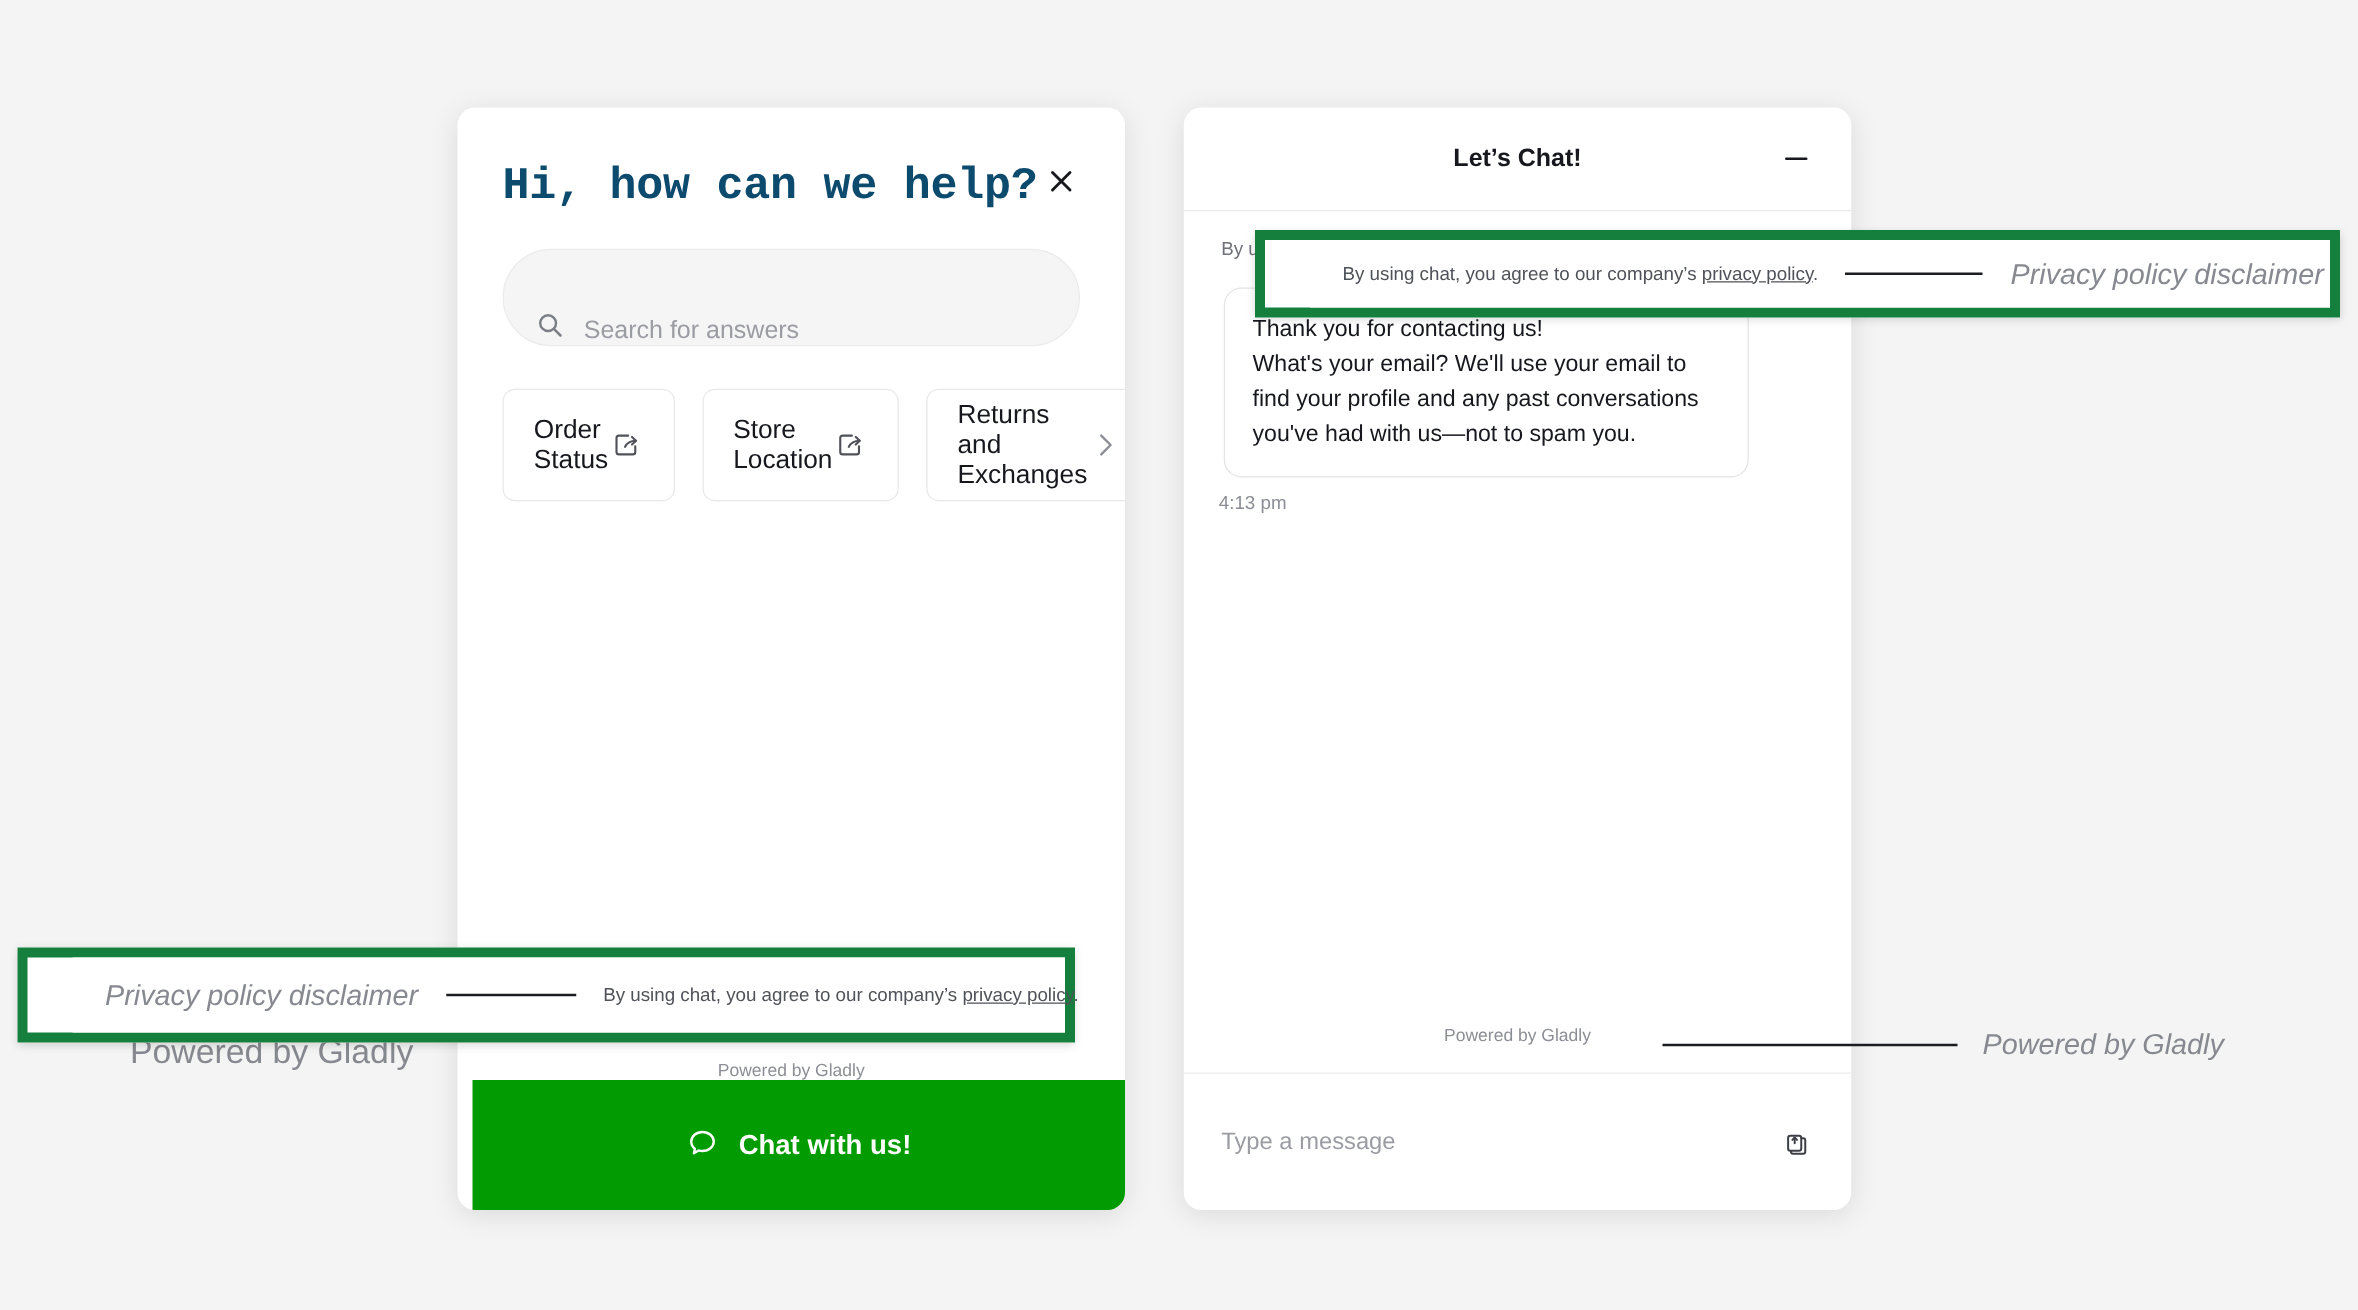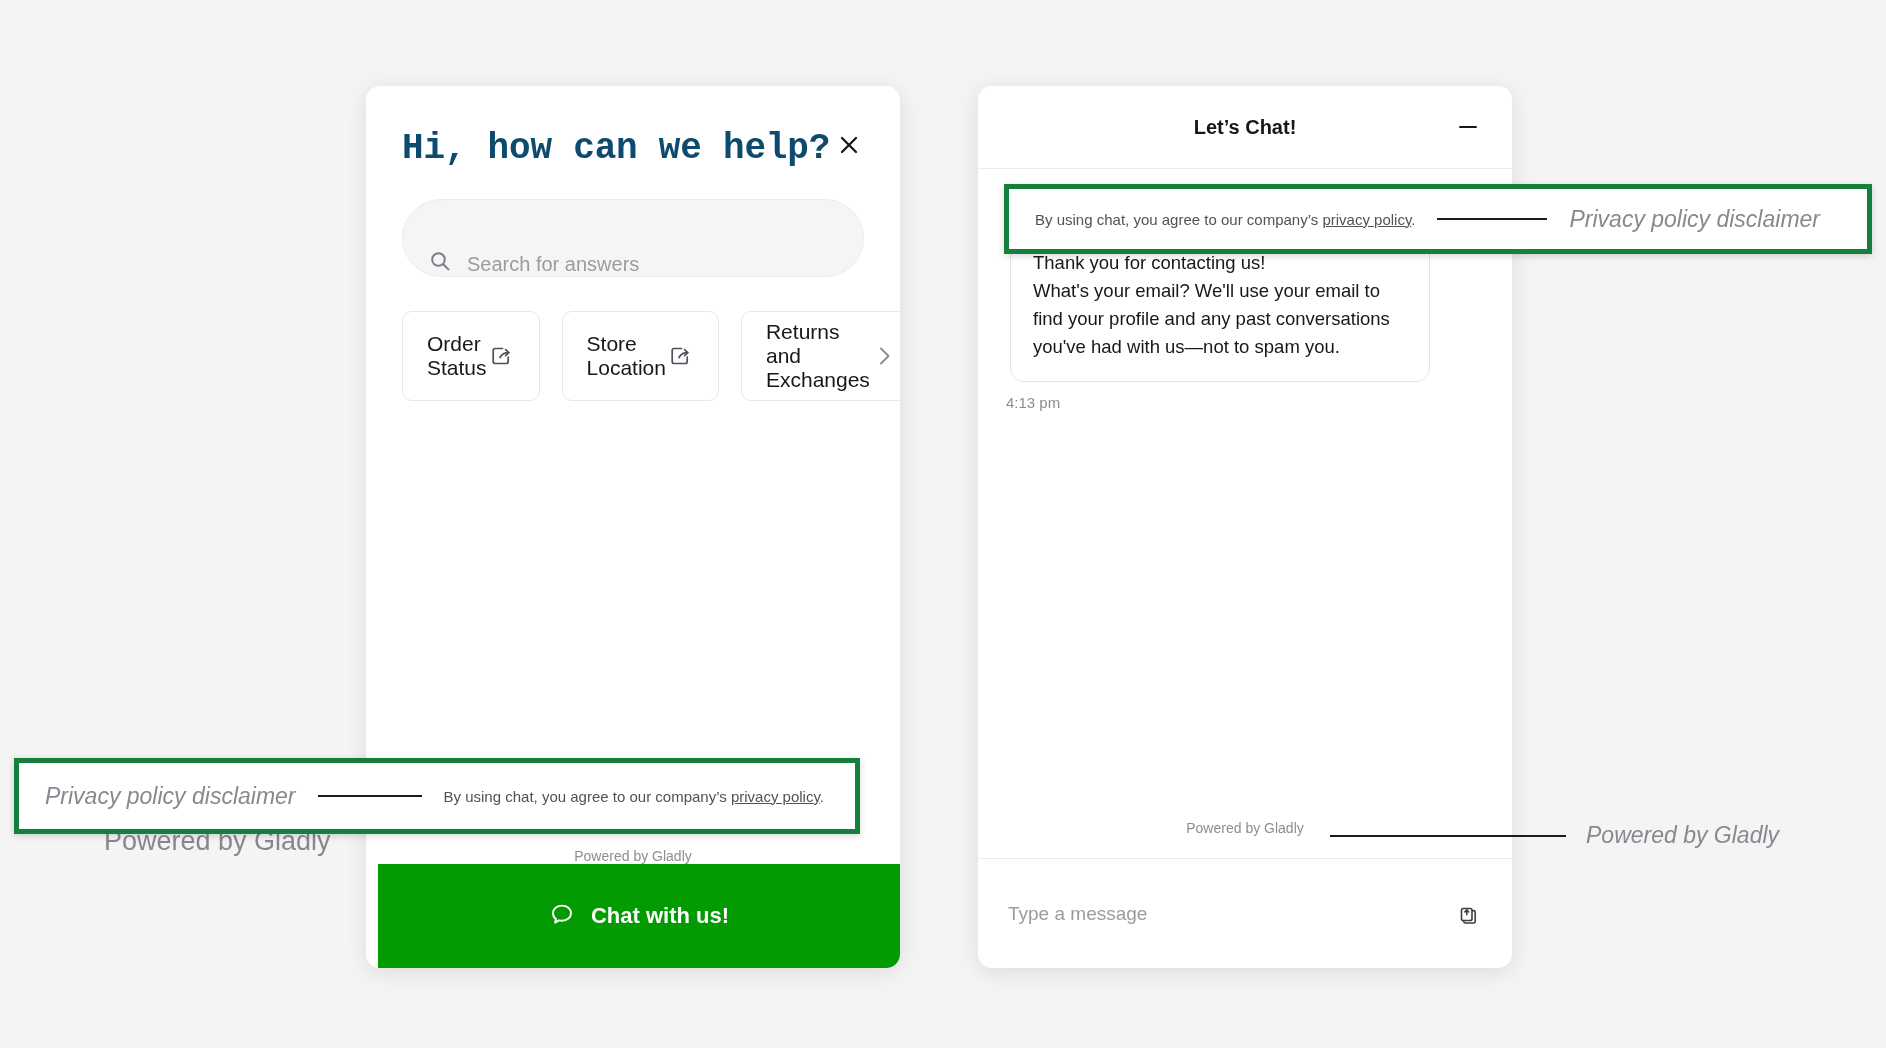--- a/index.html
+++ b/index.html
@@ -113,21 +113,21 @@
     align-items: center;
     justify-content: center;
     gap: 16px;
     cursor: pointer;
   }
   .chat-cta-label { color: #fff; font-size: 22px; font-weight: bold; }
 
   
   .chat-panel {
     position: absolute;
-    left: 978px;
+    left: 947px;
     top: 86px;
     width: 534px;
     height: 882px;
     background: #ffffff;
     border-radius: 14px;
     box-shadow: 0 4px 22px rgba(0,0,0,0.10);
     overflow: hidden;
     display: flex;
     flex-direction: column;
   }
@@ -195,25 +195,26 @@
     font-family: "Liberation Sans", sans-serif;
     font-size: 19px; color: #4a4d55; flex: 1 1 auto;
   }
   .chat-input::placeholder { color: #9a9ca2; }
   .attach-btn { cursor: pointer; width: 30px; height: 30px; display: flex; align-items: center; justify-content: center; }
 
   
   .annot {
     position: absolute;
     background: #ffffff;
-    border: 5px solid #15803d;
+    border: 8px solid #15803d;
     display: flex;
     align-items: center;
     z-index: 40;
     box-shadow: 0 2px 7px rgba(0,0,0,0.16);
+    padding-left: 36px;
   }
   .annot-inner {
     display: flex;
     align-items: center;
     width: 100%;
     height: 100%;
     background: #fff;
     position: relative;
   }
   .annot-callout-label {

